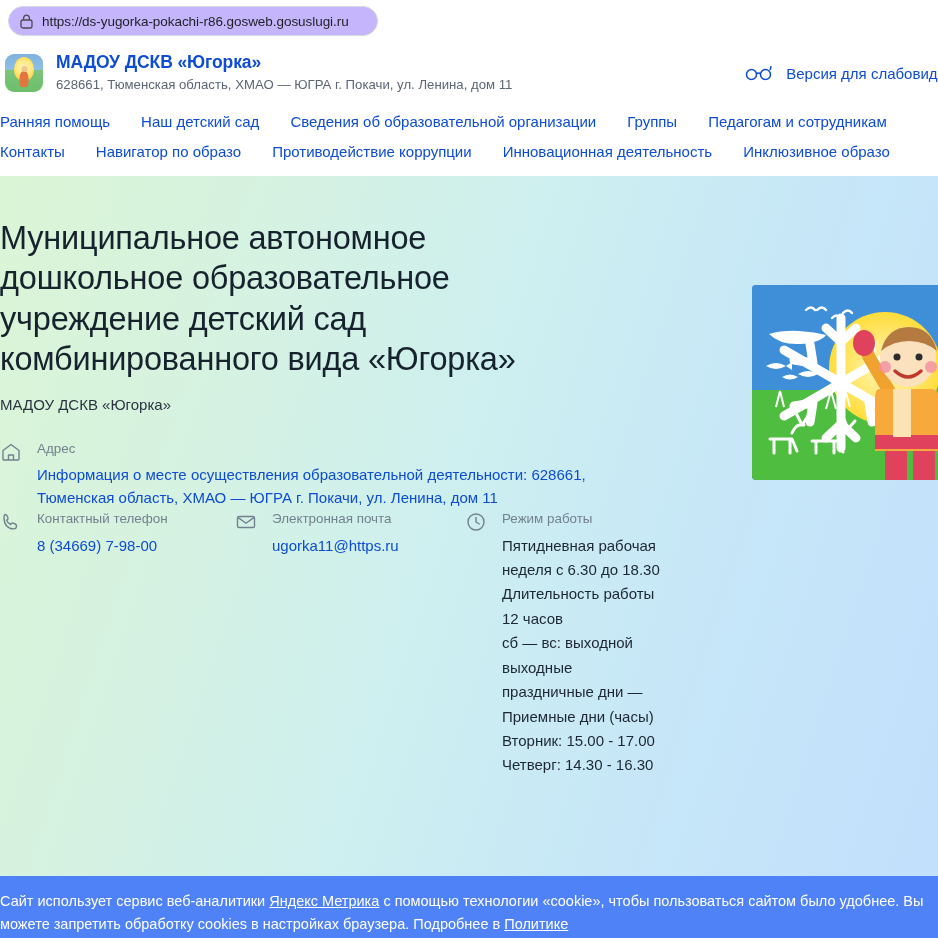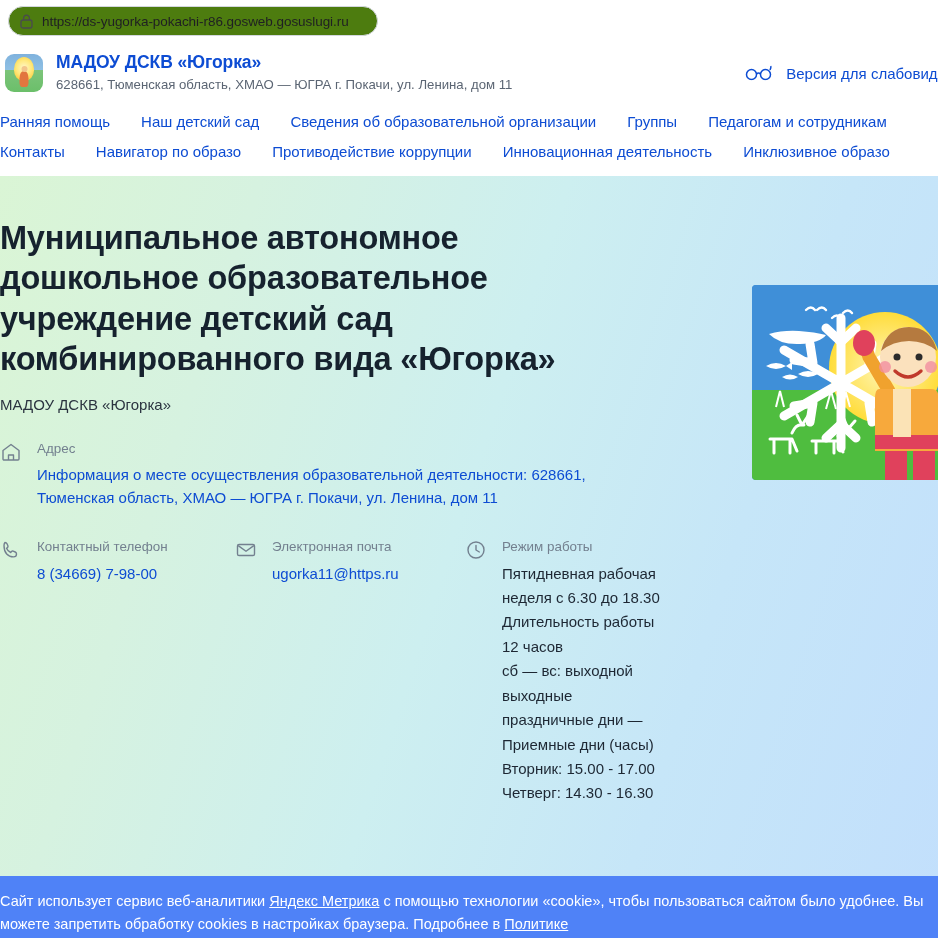--- a/index.html
+++ b/index.html
@@ -21,21 +21,21 @@
   }
   .url-pill {
     display: flex;
     align-items: center;
     gap: 9px;
     height: 30px;
     border: 1px solid #d3d7de;
     border-radius: 16px;
     padding: 0 14px 0 11px;
     min-width: 370px;
-    background: #4d7c0f;
+    background: #c4b5fd;
   }
   .lock-icon { width: 13px; height: 15px; flex: none; display: block; }
   .url-text {
     font-size: 13.5px;
     color: #1f1f23;
     white-space: nowrap;
     letter-spacing: -0.05px;
   }
 
   
@@ -135,21 +135,21 @@
   
   .hero {
     position: relative;
     height: 768px;
     background: linear-gradient(108deg, #daf5d5 0%, #d6f2e0 22%, #cdeff0 48%, #c6e6f8 72%, #c2dffc 100%);
     padding: 42px 0 0 0;
     overflow: hidden;
   }
   .hero-title {
     font-size: 32.5px;
-    font-weight: 700;
+    font-weight: 400;
     color: #16222e;
     line-height: 1.245;
     max-width: 610px;
     letter-spacing: -0.2px;
   }
   .hero-sub {
     font-size: 15px;
     color: #2b3440;
     margin-top: 16px;
   }
@@ -172,21 +172,20 @@
   .info-value {
     font-size: 15px;
     color: #0d4cd3;
     line-height: 1.55;
     margin-top: 4px;
     max-width: 575px;
   }
 
   .cols {
     display: flex;
-    margin-top: 28px;
   }
   .col-phone { width: 235px; flex: none; }
   .col-mail  { width: 230px; flex: none; }
   .col-hours { width: 215px; flex: none; }
   .hours-lines {
     font-size: 15px;
     color: #1d2733;
     line-height: 1.63;
     margin-top: 4px;
   }

